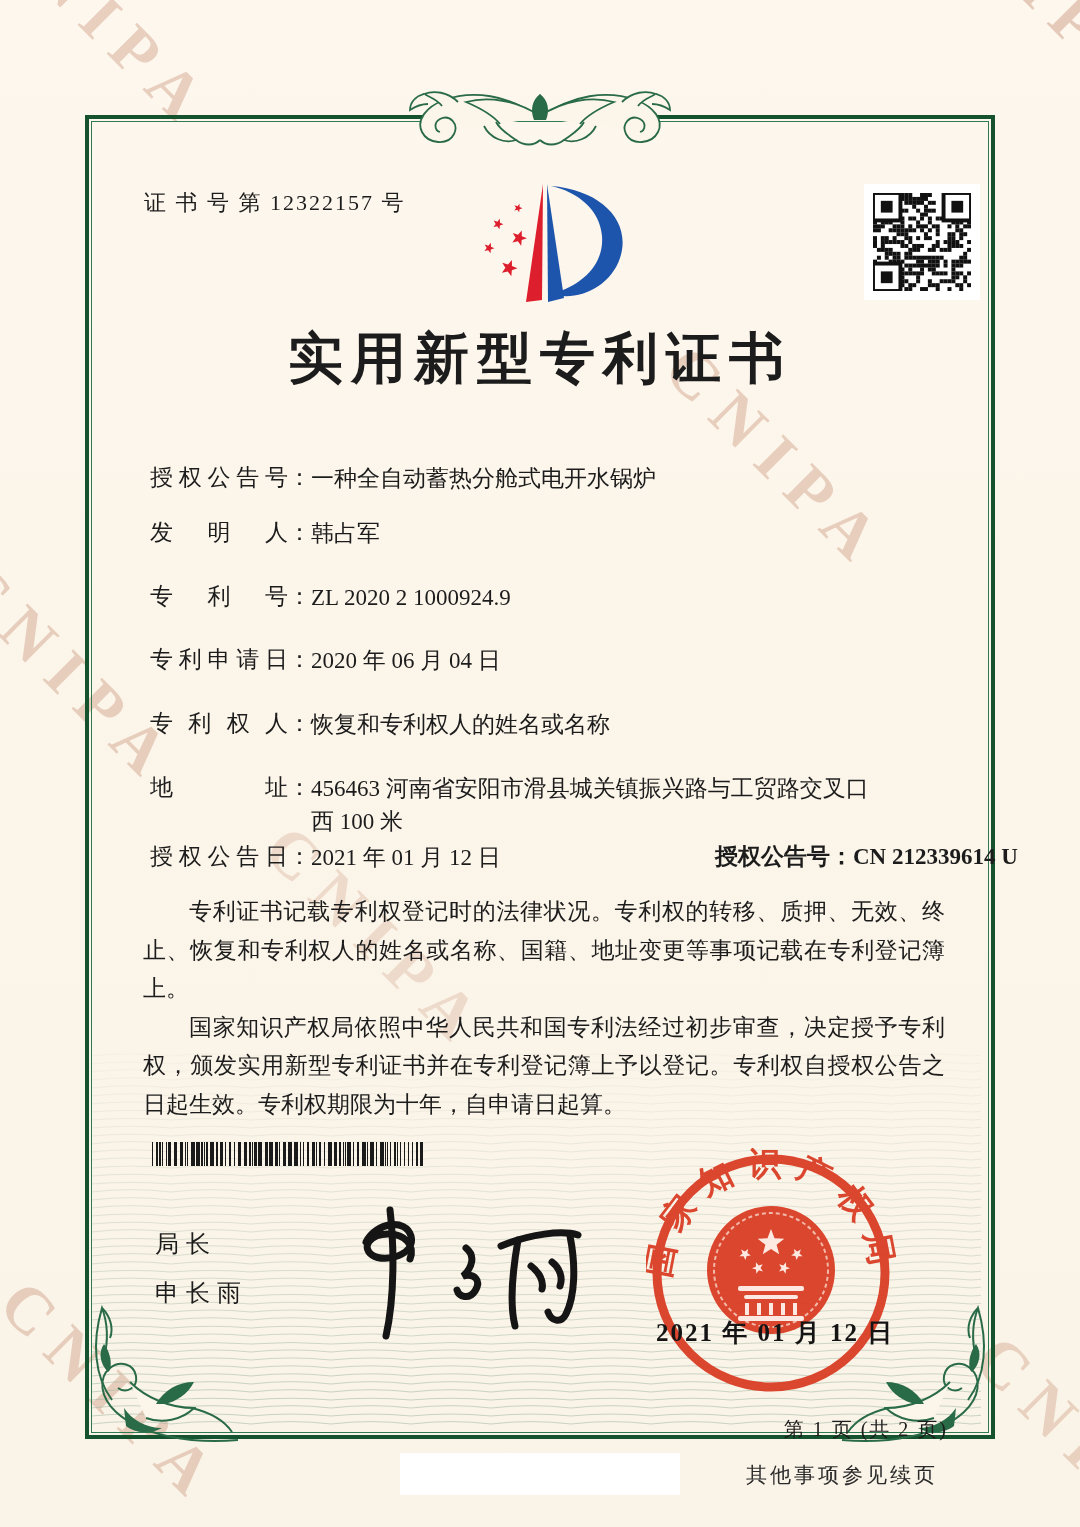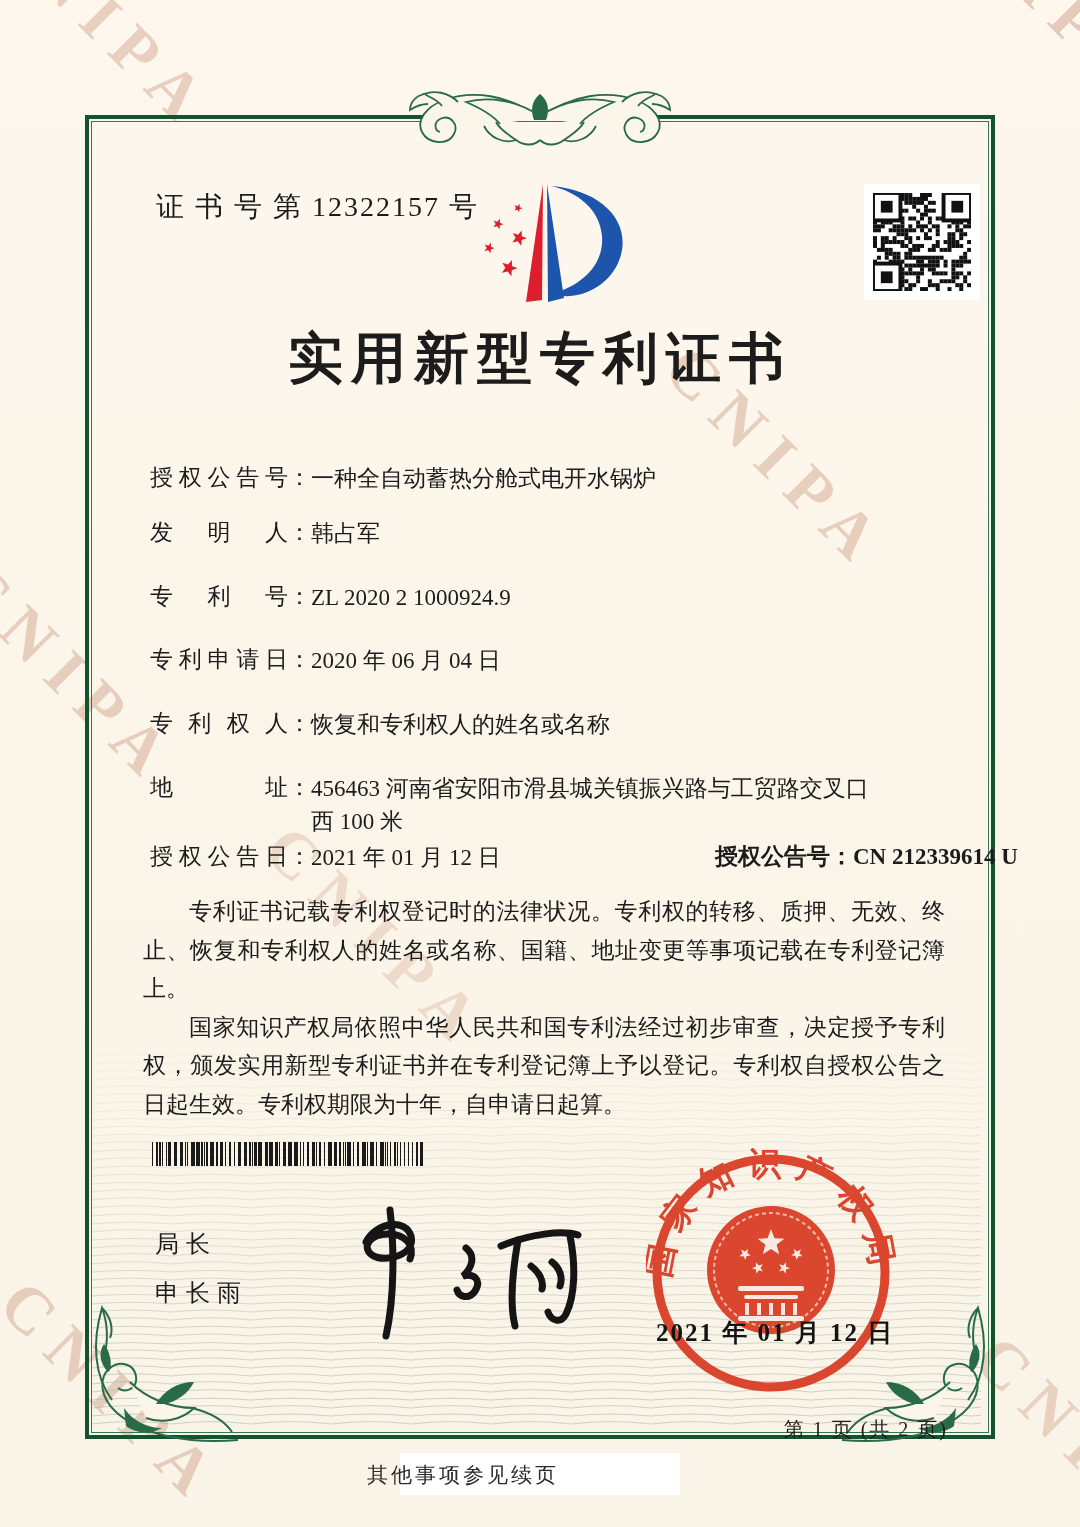--- a/index.html
+++ b/index.html
@@ -10,21 +10,21 @@
   .wm{position:absolute; font-family:"Liberation Serif",serif; font-weight:bold;
       font-size:66px; letter-spacing:16px; color:#cf9f86; transform:rotate(45deg);
       transform-origin:center; white-space:nowrap; pointer-events:none;}
   
   .frame{position:absolute; left:85px; top:115px; width:902px; height:1316px;
          border:4px solid #14532d;}
   .frame-inner{position:absolute; left:2px; top:2px; right:2px; bottom:2px;
          border:1px solid #2f7a50;}
   
   .waves{position:absolute; left:91px; top:1050px; width:890px; height:380px; overflow:hidden;}
-  .cert-no{position:absolute; left:156px; top:188px; font-size:28px; letter-spacing:2px;}
+  .cert-no{position:absolute; left:144px; top:188px; font-size:22px; letter-spacing:2px;}
   .logo{position:absolute; left:452px; top:180px; width:190px; height:140px;}
   .qr{position:absolute; left:864px; top:184px; width:116px; height:116px; background:#fff;}
   .qr svg{position:absolute; left:9px; top:9px;}
   .title{position:absolute; left:0; top:322px; width:1080px; text-align:center;
          font-size:55px; font-weight:bold; letter-spacing:8px;}
   .field{position:absolute; left:150px; font-size:23px; white-space:nowrap;}
   .field .lbl{display:inline-block; width:138px; text-align:justify; text-align-last:justify; vertical-align:top;}
   .field .colon{vertical-align:top;}
   .field .val{display:inline-block; margin-left:0; white-space:pre-line; vertical-align:top; line-height:33px;}
   .grant2{position:absolute; left:565px; top:0; font-size:23px; white-space:nowrap;font-weight:bold;}
@@ -34,22 +34,22 @@
   .barcode{position:absolute; left:152px; top:1142px; width:278px; height:24px;}
   .officer{position:absolute; left:155px; font-family:"Liberation Sans",sans-serif;
            font-size:24px; letter-spacing:7px; font-weight:500;}
   .signature{position:absolute; left:318px; top:1196px; width:265px; height:145px;}
   .seal{position:absolute; left:646px; top:1148px; width:250px; height:250px; opacity:.93;}
   .seal-date{position:absolute; left:655px; top:1316px; width:240px; text-align:center;
              font-size:25px; letter-spacing:2px; color:#141414; font-weight:bold;}
   .page-info{position:absolute; left:0; top:1392px; width:948px; text-align:right;
              font-size:20px; letter-spacing:2px;margin-top:24px;}
   .bottom-band{position:absolute; left:400px; top:1453px; width:280px; height:42px; background:#ffffff;}
-  .bottom-note{position:absolute; left:0; top:1461px; width:926px; text-align:center;
-               font-size:21px; letter-spacing:3px; color:#2b2b2b;}
+  .bottom-note{position:absolute; left:0; top:1461px; width:926px; text-align:right;
+               font-size:21px; letter-spacing:3px; color:#2b2b2b;padding-left:12px;}
   .ornament-top{position:absolute; left:388px; top:86px; width:304px; height:66px;}
   .corner{position:absolute; width:170px; height:168px;}
   .corner.bl{left:72px; top:1280px;}
   .corner.br{left:838px; top:1280px; transform:scale(-1,1);}
 </style>
 </head>
 <body>
 
 <div class="page">
 

